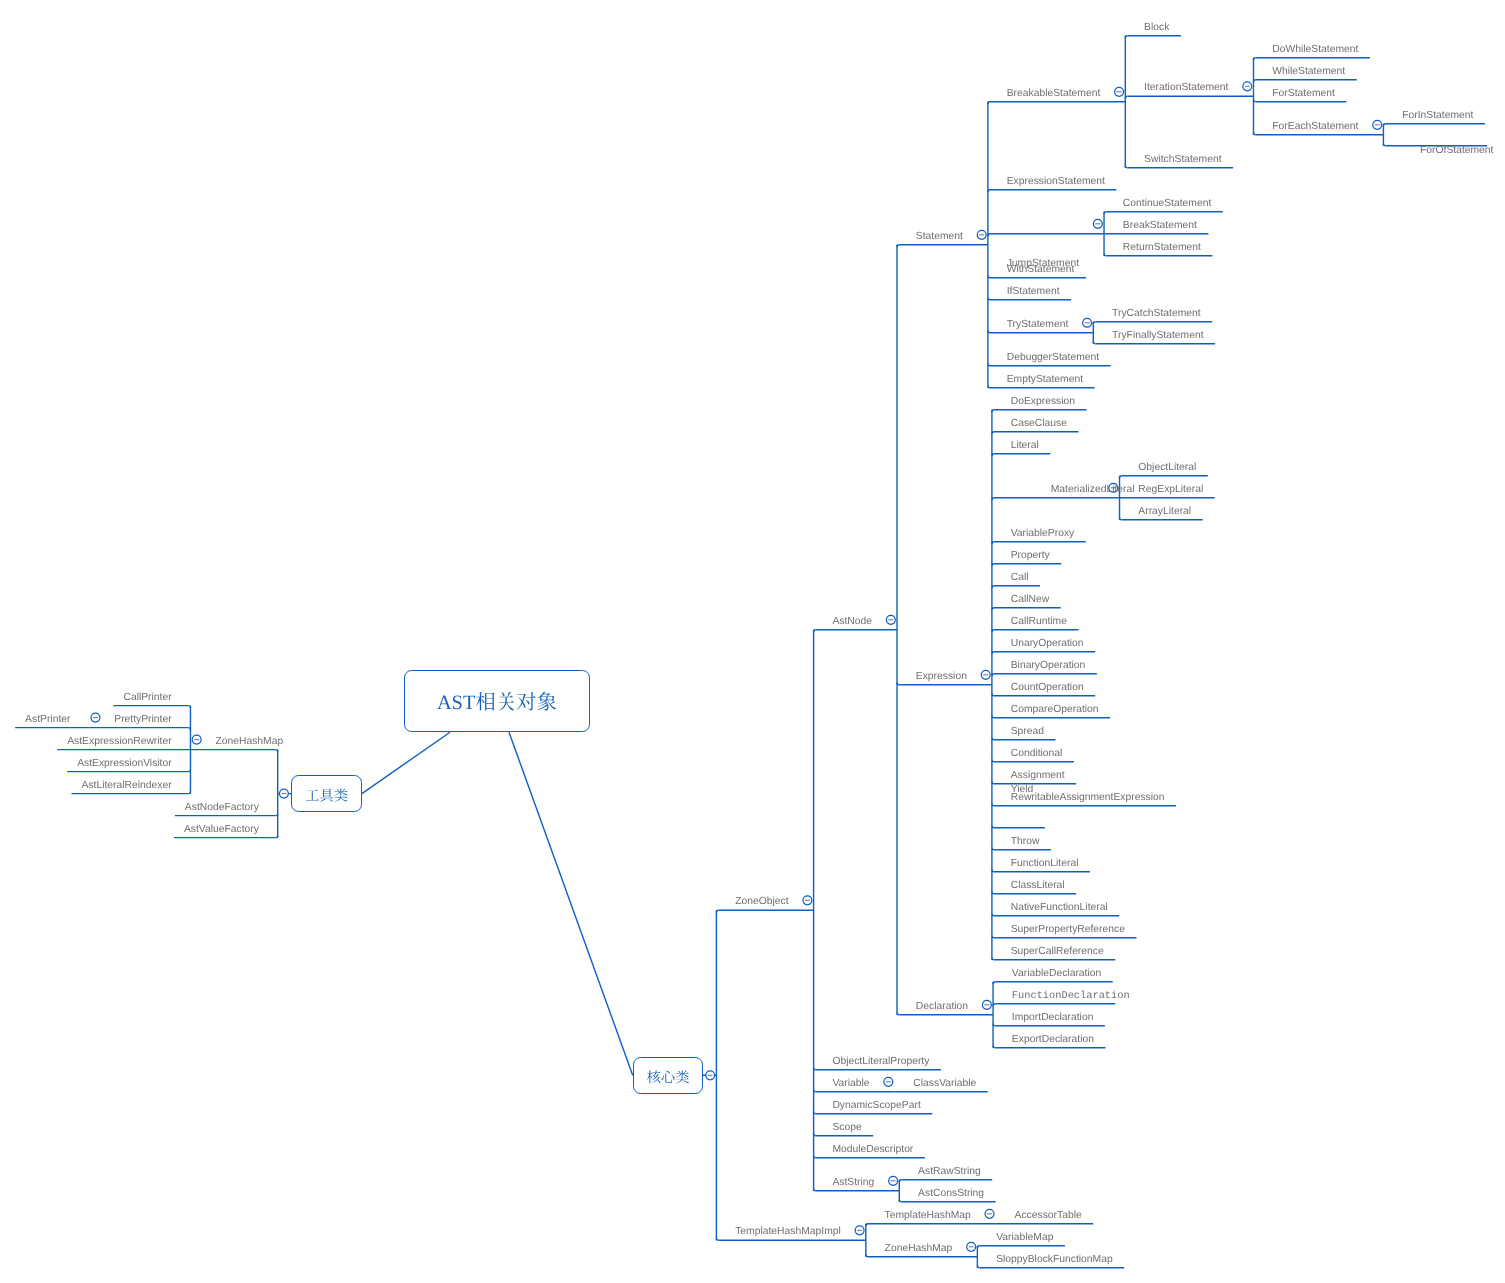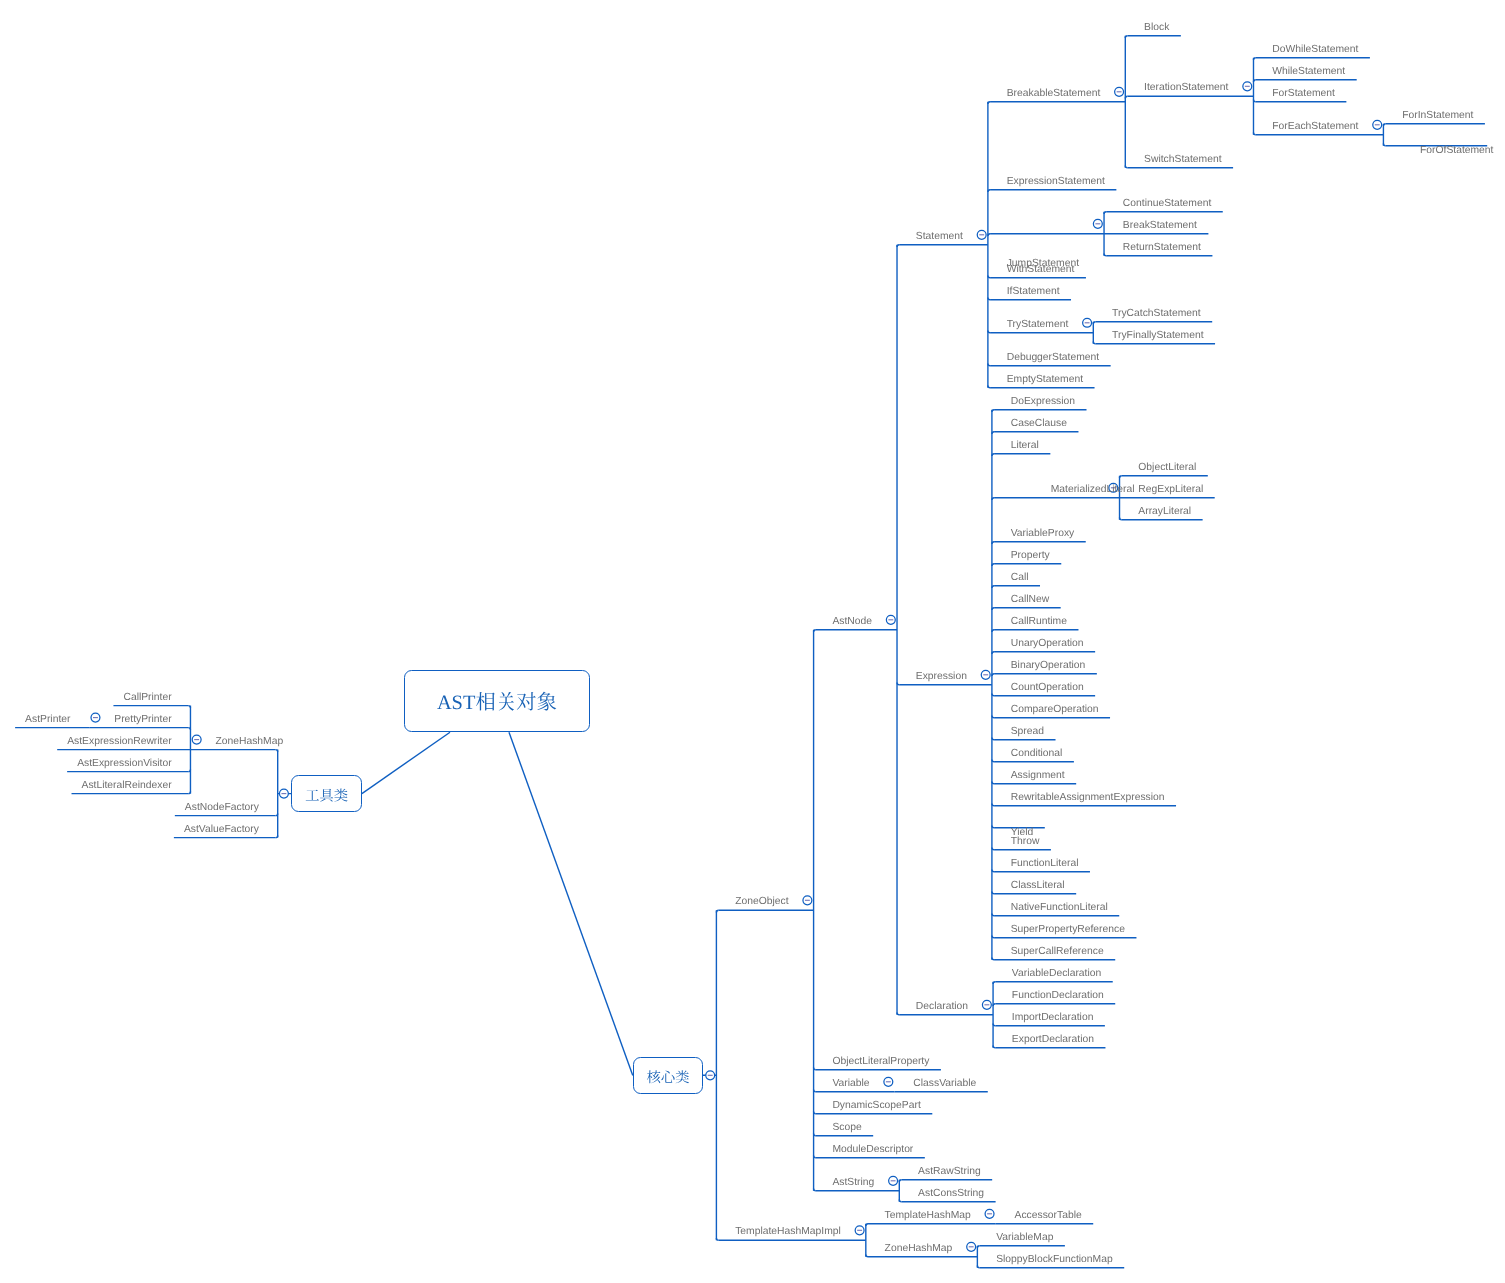--- a/index.html
+++ b/index.html
@@ -349,30 +349,30 @@
     <div class="lbl" style="left: 1010.71px; top: 594.8px;">CallNew</div>
     <div class="lbl" style="left: 1010.71px; top: 616.8px;">CallRuntime</div>
     <div class="lbl" style="left: 1010.71px; top: 638.8px;">UnaryOperation</div>
     <div class="lbl" style="left: 1010.71px; top: 660.8px;">BinaryOperation</div>
     <div class="lbl" style="left: 1010.71px; top: 682.8px;">CountOperation</div>
     <div class="lbl" style="left: 1010.71px; top: 704.8px;">CompareOperation</div>
     <div class="lbl" style="left: 1010.71px; top: 726.8px;">Spread</div>
     <div class="lbl" style="left: 1010.71px; top: 748.8px;">Conditional</div>
     <div class="lbl" style="left: 1010.71px; top: 770.8px;">Assignment</div>
     <div class="lbl" style="left: 1010.71px; top: 792.8px;">RewritableAssignmentExpression</div>
-    <div class="lbl" style="left: 1010.71px; top: 828px; text-align: center;">Yield</div>
+    <div class="lbl" style="left: 1010.71px; top: 785px; text-align: center;">Yield</div>
     <div class="lbl" style="left: 1010.71px; top: 836.8px;">Throw</div>
     <div class="lbl" style="left: 1010.71px; top: 858.8px;">FunctionLiteral</div>
     <div class="lbl" style="left: 1010.71px; top: 880.8px;">ClassLiteral</div>
     <div class="lbl" style="left: 1010.71px; top: 902.8px;">NativeFunctionLiteral</div>
     <div class="lbl" style="left: 1010.71px; top: 924.8px;">SuperPropertyReference</div>
     <div class="lbl" style="left: 1010.71px; top: 946.8px;">SuperCallReference</div>
     <div class="lbl" style="left: 915.82px; top: 1001.8px;">Declaration</div>
     <div class="lbl" style="left: 1011.87px; top: 968.8px;">VariableDeclaration</div>
-    <div class="lbl" style="left: 1011.87px; top: 990.8px;">FunctionDeclaration</div>
+    <div class="lbl" style="left: 1011.87px; top: 990.8px; font-family: Liberation Mono, monospace;">FunctionDeclaration</div>
     <div class="lbl" style="left: 1011.87px; top: 1012.8px;">ImportDeclaration</div>
     <div class="lbl" style="left: 1011.87px; top: 1034.8px;">ExportDeclaration</div>
     <div class="lbl" style="left: 832.39px; top: 1056.8px;">ObjectLiteralProperty</div>
     <div class="lbl" style="left: 832.39px; top: 1078.8px;">Variable</div>
     <div class="lbl" style="left: 913.33px; top: 1078.8px;">ClassVariable</div>
     <div class="lbl" style="left: 832.39px; top: 1100.8px;">DynamicScopePart</div>
     <div class="lbl" style="left: 832.39px; top: 1122.8px;">Scope</div>
     <div class="lbl" style="left: 832.39px; top: 1144.8px;">ModuleDescriptor</div>
     <div class="lbl" style="left: 832.39px; top: 1177.8px; text-align: center;">AstString</div>
     <div class="lbl" style="left: 918.1px; top: 1166.8px;">AstRawString</div>

